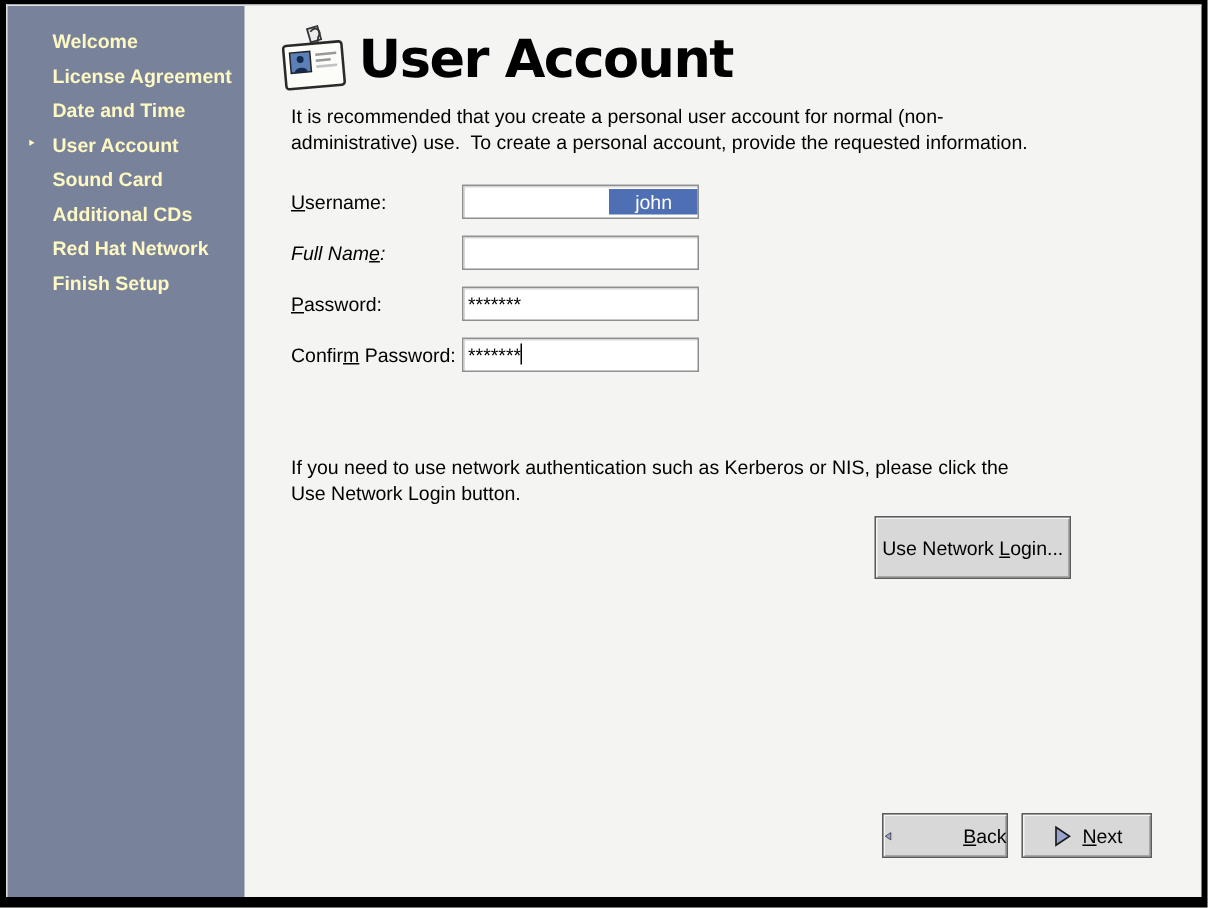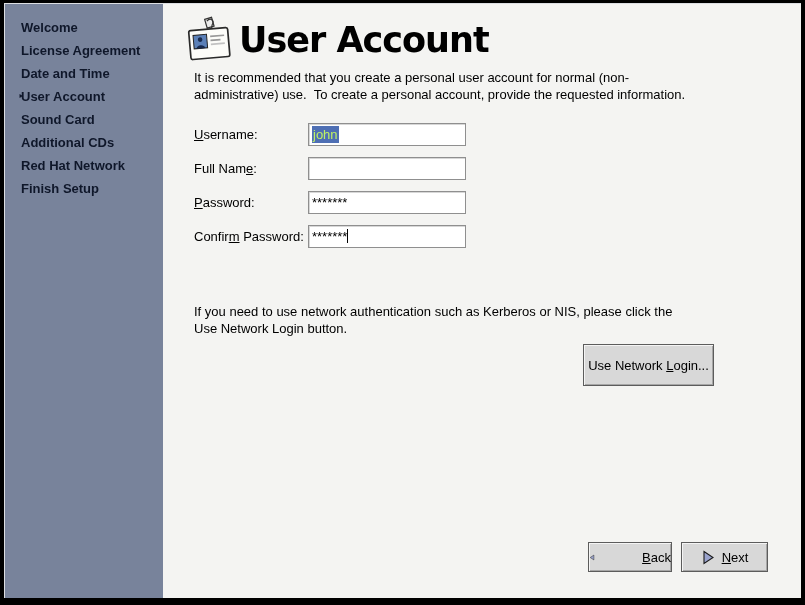--- a/index.html
+++ b/index.html
@@ -22,22 +22,22 @@
     position: absolute;
     left: 0; top: 0; bottom: 0;
     width: 158px;
     background: #78839b;
     padding-top: 12px;
   }
   .side-item {
     position: relative;
     height: 23px;
     line-height: 23px;
-    padding-left: 16px;
-    color: #0f172a;
+    padding-left: 30px;
+    color: #fef9c3;
     font-weight: bold;
     font-size: 13px;
     white-space: nowrap;
   }
   .side-item .marker {
     position: absolute;
     left: 14px;
     top: 0;
     font-size: 11px;
     font-weight: bold;
@@ -76,22 +76,22 @@
     background: #ffffff;
     border: 1px solid #8f8f8f;
     box-shadow: inset 1px 1px 0 #d7d7d7;
     font-size: 13px;
     line-height: 21px;
     padding-left: 3px;
     white-space: pre;
     color: #000;
     cursor: text;
   }
-  .row0 { top: 119px; } .row1 { top: 153px; } .row2 { top: 187px; } .row3 { top: 221px; }
-  .sel { background: #4e6fb4; color: #bef264; padding: 1px 1px; }
+  .row0 { top: 119px; text-align: right; } .row1 { top: 153px; font-style: italic; } .row2 { top: 187px; } .row3 { top: 221px; }
+  .sel { background: #4e6fb4; color: #ffffff; padding: 1px 17px; }
   .caret {
     display: inline-block;
     width: 0;
     height: 14px;
     border-left: 1px solid #000;
     vertical-align: -2px;
   }
   .ak { text-decoration: underline; }
   
   .btn {

